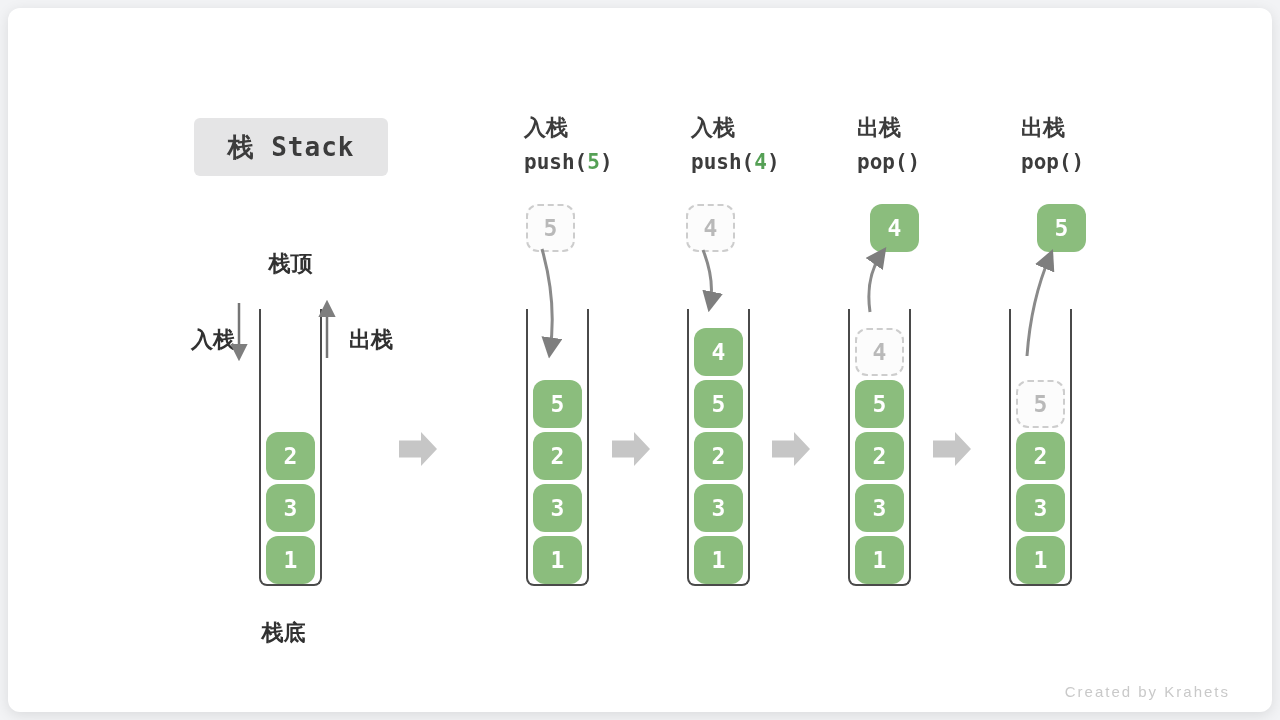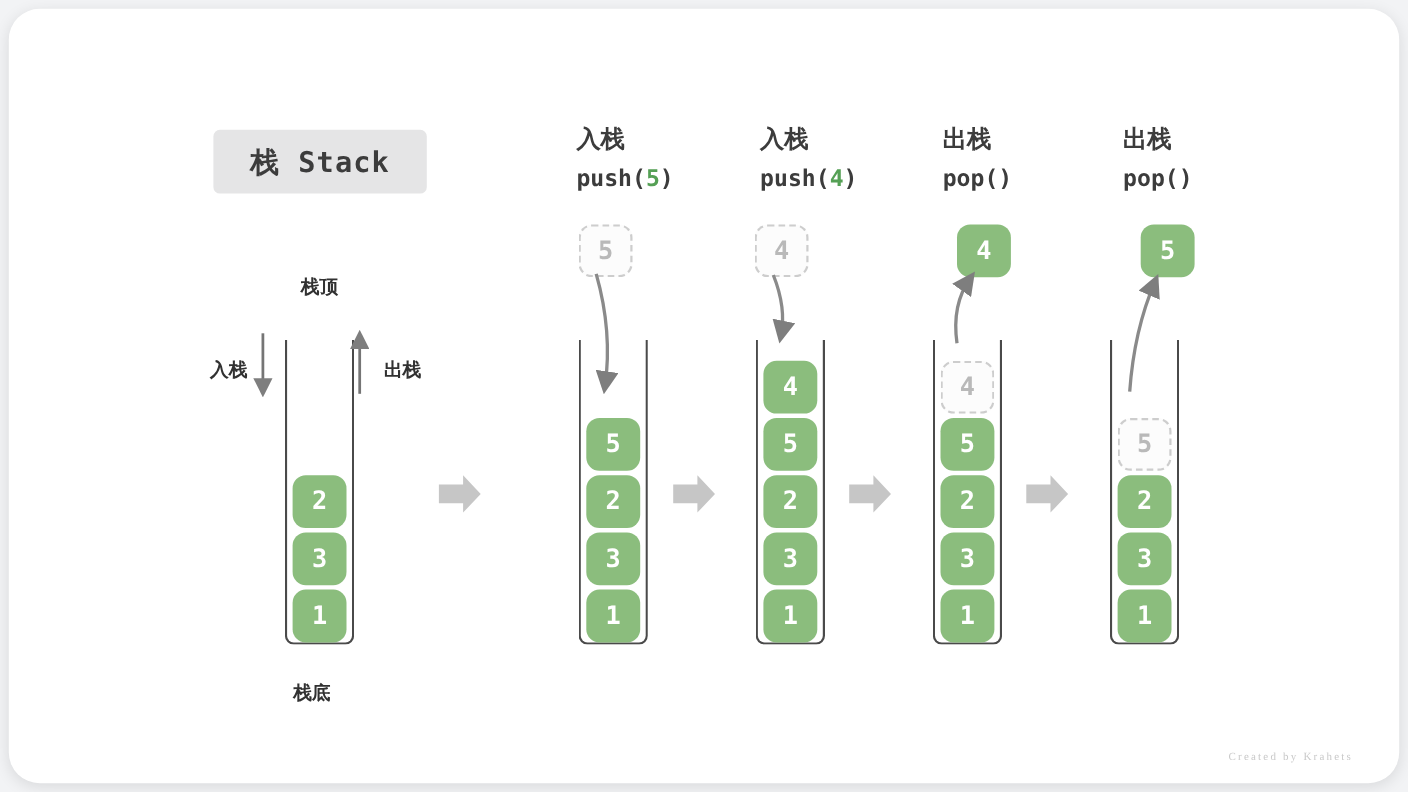--- a/index.html
+++ b/index.html
@@ -8,21 +8,21 @@
     background: #f2f3f5;
     font-family: "DejaVu Sans", "Liberation Sans", sans-serif;
     position: relative;
     overflow: hidden;
   }
   .card {
     position: absolute;
     left: 8px; top: 8px;
     width: 1264px; height: 704px;
     background: #ffffff;
-    border-radius: 28px;
+    border-radius: 12px;
     box-shadow: 0 3px 14px rgba(0,0,0,0.10);
   }
   .title-box {
     position: absolute;
     left: 186px; top: 110px;
     width: 194px; height: 58px;
     background: #e5e5e6;
     border-radius: 6px;
     display: flex; align-items: center; justify-content: center;
     font-family: "DejaVu Sans Mono", "Liberation Mono", monospace;
@@ -63,36 +63,36 @@
     font-size: 23px; font-weight: bold;
   }
   .cell.solid { background: var(--box_green, #8bbd7d); color: #ffffff; }
   .cell.ghost {
     border: 2px dashed #cdcdcd;
     background: #fcfcfc;
     color: #b9b9b9;
   }
   .legend-label {
     position: absolute;
-    font-size: 17px; font-weight: bold;
+    font-size: 22px; font-weight: bold;
     color: #313131;
     line-height: 1;
     white-space: nowrap;
   }
   .legend-label.centered { width: 63px; text-align: center; }
   .overlay {
     position: absolute; left: 0; top: 0;
     width: 1280px; height: 720px;
     pointer-events: none;
   }
   .watermark {
     position: absolute;
     top: 675px; right: 42px;
-    font-family: Liberation Serif, serif;
-    font-size: 10px;
+    font-family: Liberation Sans, sans-serif;
+    font-size: 15px;
     letter-spacing: 2px;
     color: #c9c9c9;
   }
 </style>
 </head>
 <body>
 
 <div class="card">
 
   <div class="title-box">

